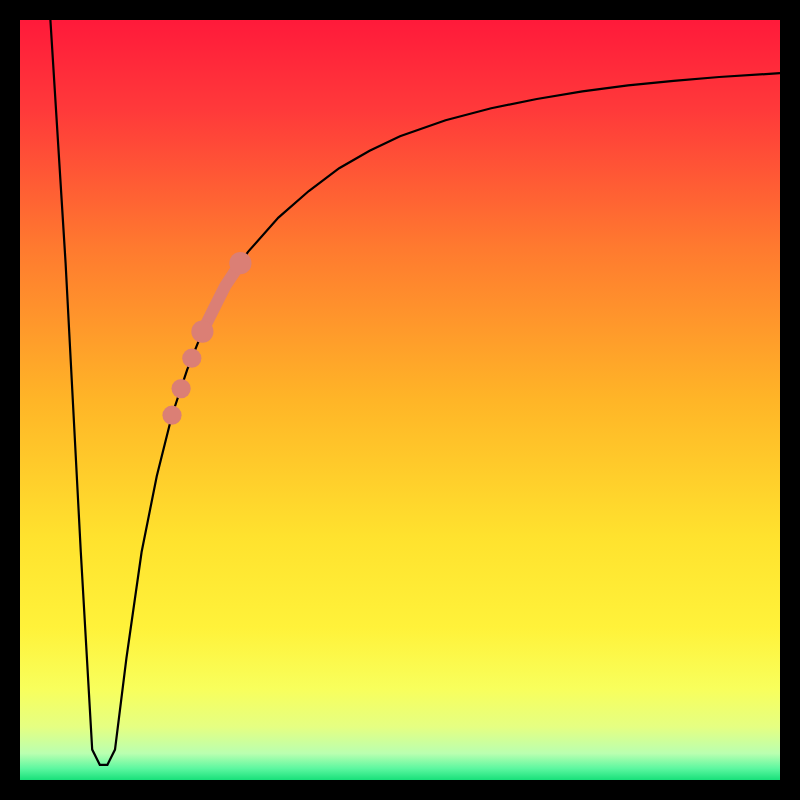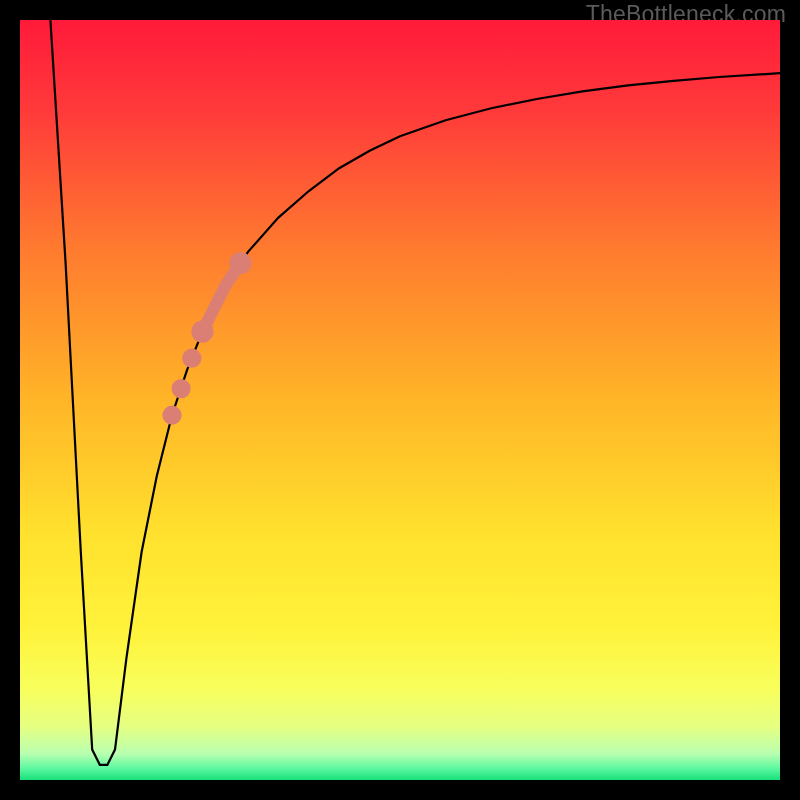--- a/index.html
+++ b/index.html
@@ -34,21 +34,20 @@
     font-weight: 400;
     letter-spacing: 0.2px;
     user-select: none;
   }
   svg { display: block; }
 </style>
 </head>
 <body>
 
 <div class="frame">
-  <div class="watermark">TheBottleneck.com</div>
 
   <div class="plot">
     <svg id="chart-svg" width="760" height="760" viewBox="0 0 760 760">
       <defs>
         <linearGradient id="bg-grad" x1="0" y1="0" x2="0" y2="1">
             <stop offset="0%" stop-color="#ff1a3a"></stop>
             <stop offset="12%" stop-color="#ff3a3a"></stop>
             <stop offset="30%" stop-color="#ff7a2f"></stop>
             <stop offset="50%" stop-color="#ffb527"></stop>
             <stop offset="68%" stop-color="#ffe22e"></stop>

